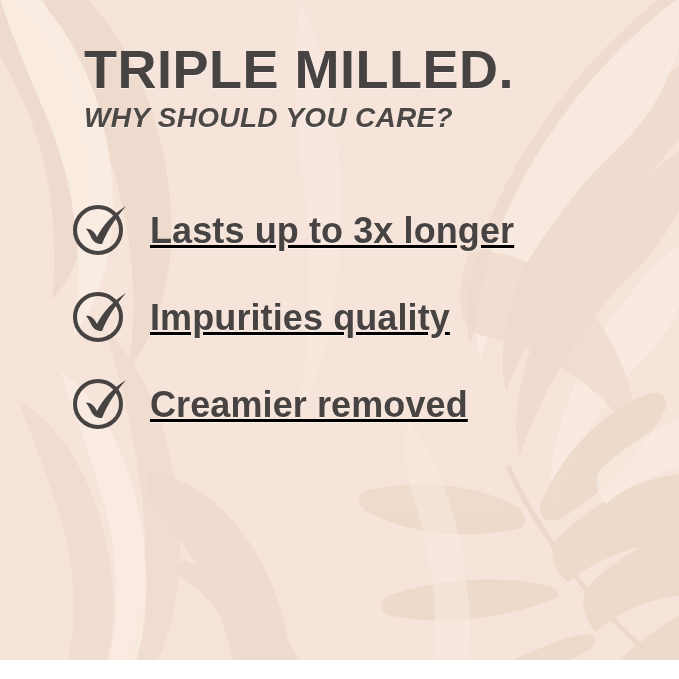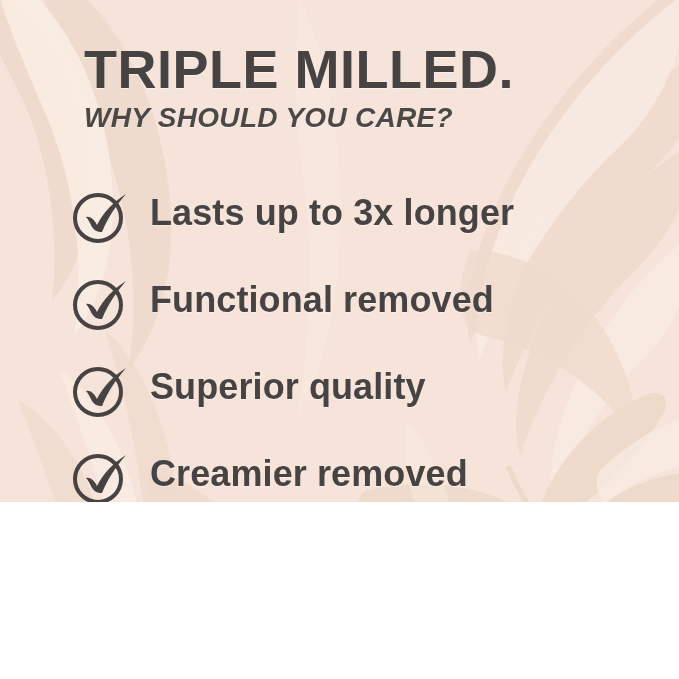--- a/index.html
+++ b/index.html
@@ -8,21 +8,21 @@
     padding: 0;
     background: #ffffff;
   }
   body {
     font-family: "Liberation Sans", sans-serif;
   }
 
   #poster {
     position: relative;
     width: 679px;
-    height: 502px;
+    height: 660px;
     overflow: hidden;
     background: #fde047;
   }
 
   
   #bg-art {
     position: absolute;
     inset: 0;
     width: 679px;
     height: 679px;
@@ -69,22 +69,23 @@
     left: 70px;
     top: 183px;
     width: 590px;
     list-style: none;
     margin: 0;
     padding: 0;
   }
 
   .benefit-row {
     display: flex;
-    align-items: flex-start;
+    align-items: center;
     height: 87px;
+    text-decoration: underline;
   }
 
   .check-icon {
     flex: 0 0 auto;
     width: 62px;
     height: 62px;
     margin-top: 2px;
     margin-right: 18px;
   }
   .check-icon svg { display: block; }
@@ -222,33 +223,23 @@
       </li>
 
       <li class="benefit-row">
         <span class="check-icon">
           <svg width="62" height="62" viewBox="0 0 62 62" xmlns="http://www.w3.org/2000/svg">
             <circle cx="28" cy="33" r="23" fill="none" stroke="#474342" stroke-width="4"></circle>
             <path d="M 16,32 C 20,31 24,34 27,40 C 33,28 43,17 56,9
                      C 45,22 37,34 32,47 C 27,47 24,45 22,42 C 20,38 18,34 16,32 Z" fill="#474342"></path>
           </svg>
         </span>
-        <span class="benefit-text">Functional removed</span>
+        <span class="benefit-text">Impurities quality</span>
       </li>
 
-      <li class="benefit-row">
-        <span class="check-icon">
-          <svg width="62" height="62" viewBox="0 0 62 62" xmlns="http://www.w3.org/2000/svg">
-            <circle cx="28" cy="33" r="23" fill="none" stroke="#474342" stroke-width="4"></circle>
-            <path d="M 16,32 C 20,31 24,34 27,40 C 33,28 43,17 56,9
-                     C 45,22 37,34 32,47 C 27,47 24,45 22,42 C 20,38 18,34 16,32 Z" fill="#474342"></path>
-          </svg>
-        </span>
-        <span class="benefit-text">Superior quality</span>
-      </li>
 
       <li class="benefit-row">
         <span class="check-icon">
           <svg width="62" height="62" viewBox="0 0 62 62" xmlns="http://www.w3.org/2000/svg">
             <circle cx="28" cy="33" r="23" fill="none" stroke="#474342" stroke-width="4"></circle>
             <path d="M 16,32 C 20,31 24,34 27,40 C 33,28 43,17 56,9
                      C 45,22 37,34 32,47 C 27,47 24,45 22,42 C 20,38 18,34 16,32 Z" fill="#474342"></path>
           </svg>
         </span>
         <span class="benefit-text">Creamier removed</span>

